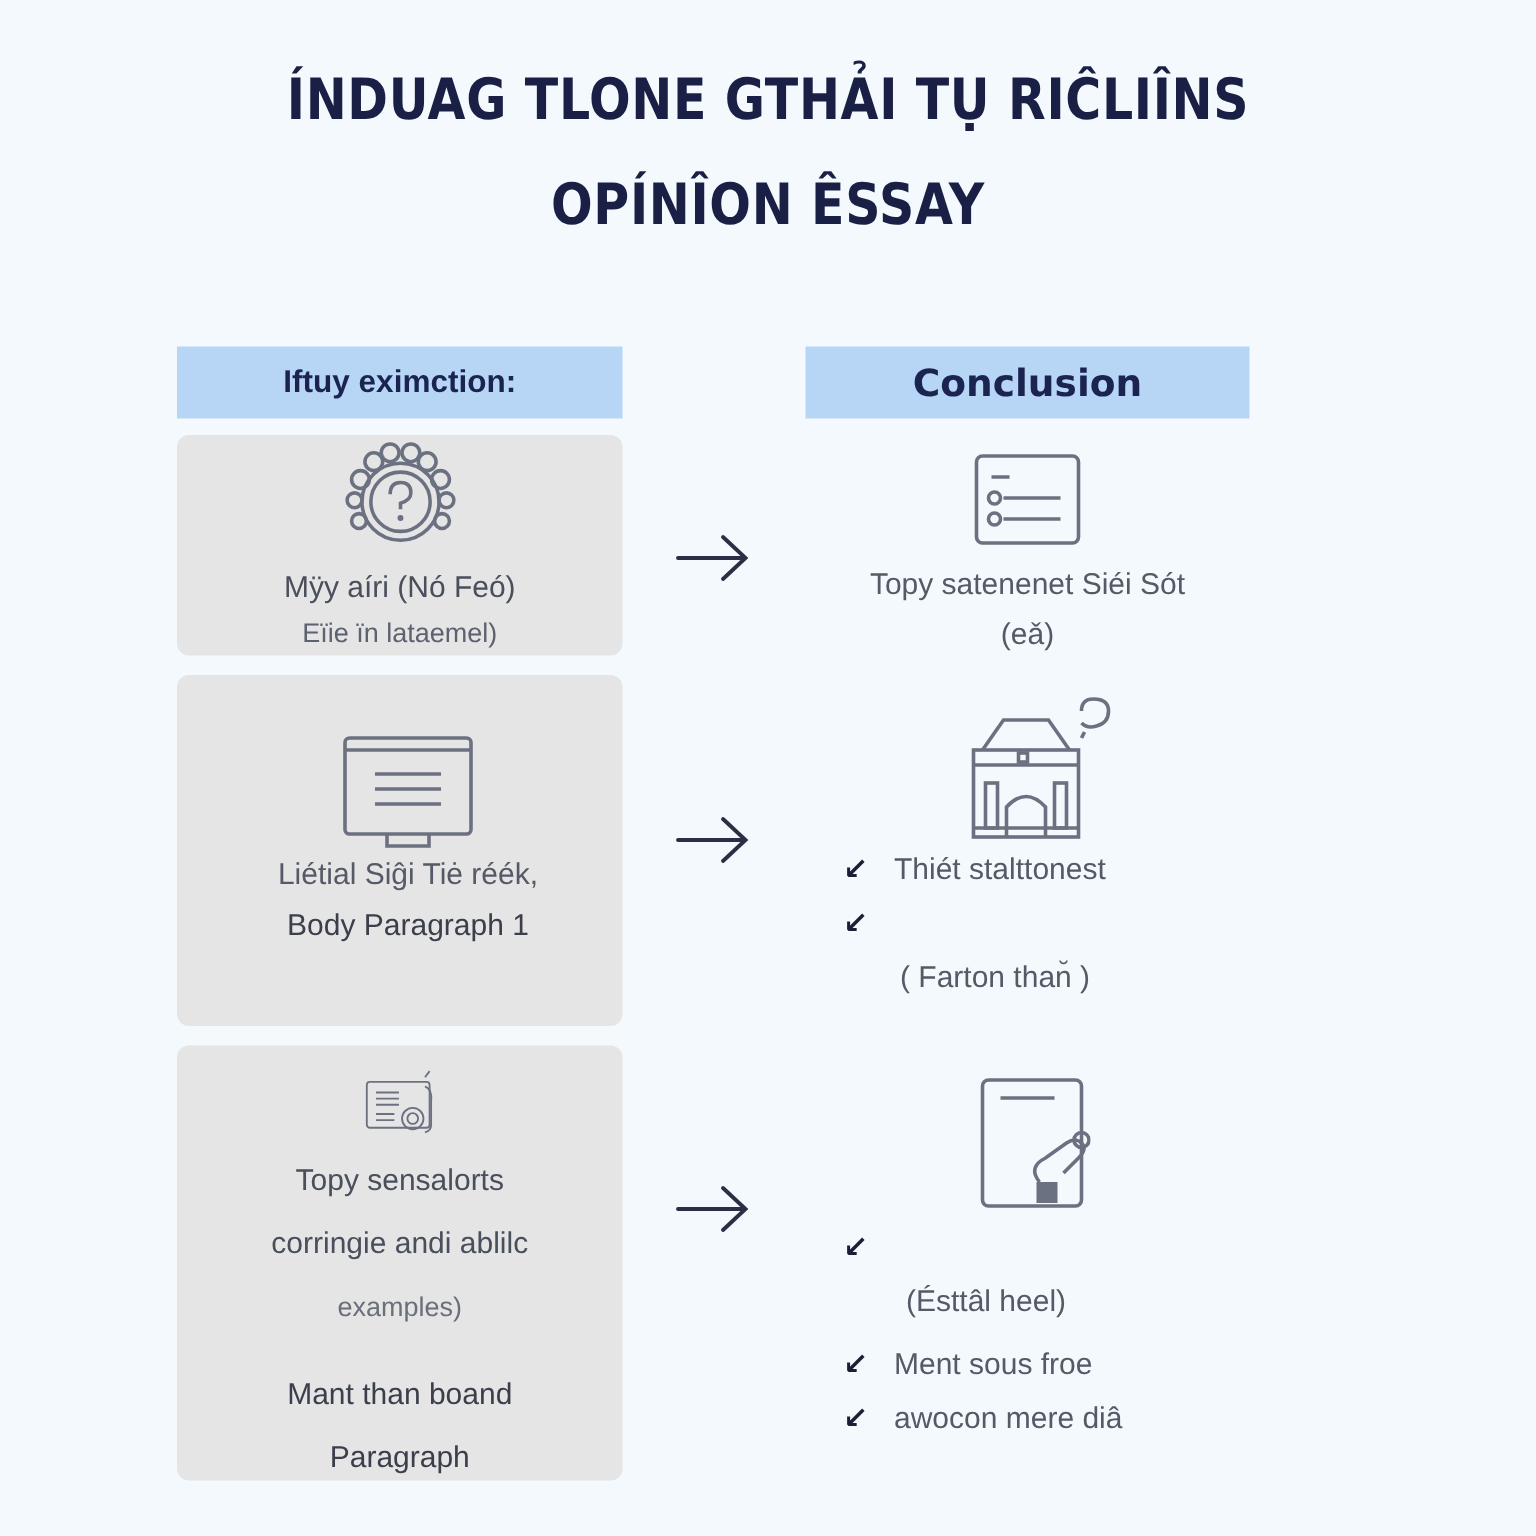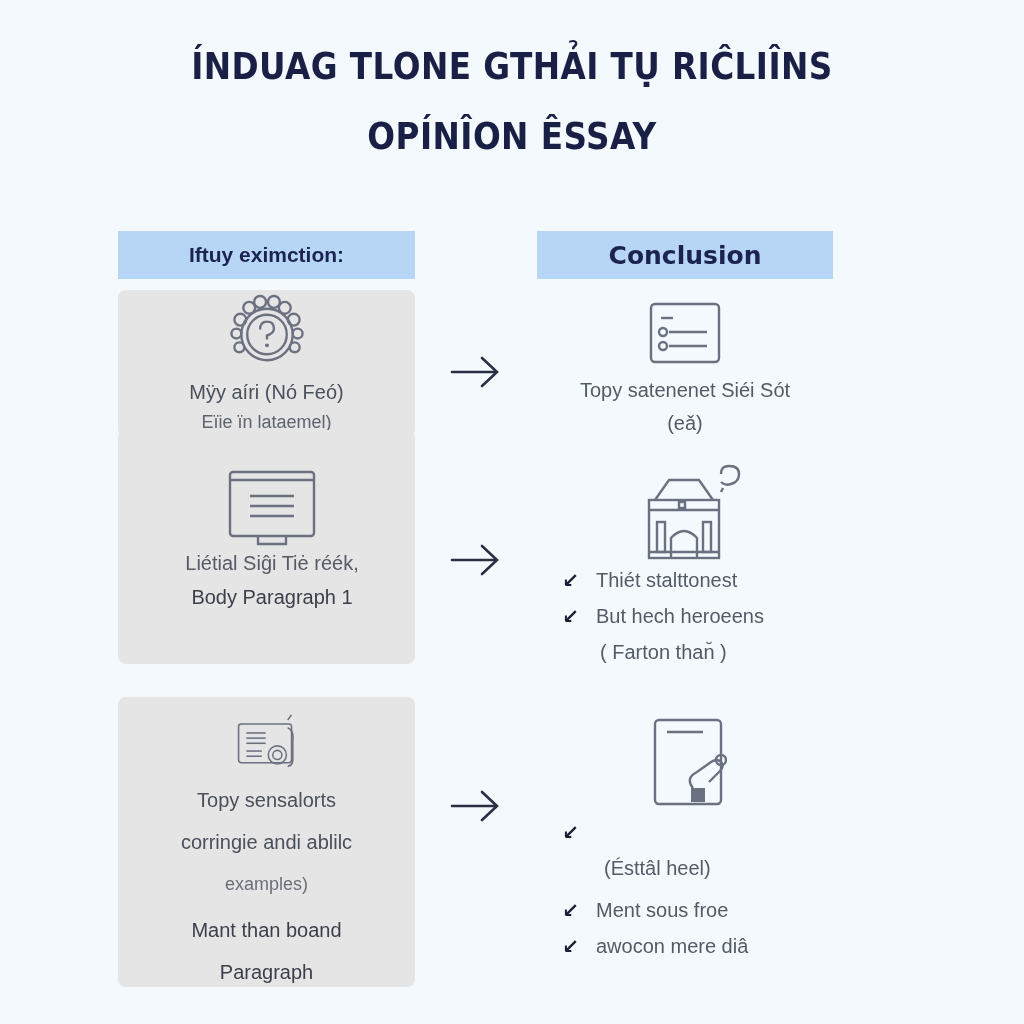--- a/index.html
+++ b/index.html
@@ -31,21 +31,21 @@
     .card {
       position: absolute; left: 118px; width: 297px;
       background: #e5e5e5;
       border-radius: 8px;
       display: flex; flex-direction: column; align-items: center;
       color: #4a4f5c;
       font-size: 20px;
       text-align: center;
     }
     .card-1 { top: 290px; height: 147px; }
-    .card-2 { top: 430px; height: 234px; padding-left: 11px; }
+    .card-2 { top: 450px; height: 234px; padding-left: 11px; }
     .card-3 { top: 697px; height: 290px; gap: 12px; }
 
     .card .line { line-height: 30px; white-space: nowrap; }
     .card .line.dark { color: #3b3f4b; }
 
     .icon { display: block; }
 
     .arrow {
       position: absolute; left: 448px; width: 56px; height: 40px;
     }
@@ -123,21 +123,21 @@
         <line x1="18" y1="70" x2="42" y2="70"></line>
         <circle cx="66" cy="68" r="14"></circle>
         <circle cx="66" cy="68" r="7"></circle>
         <path d="M82 26 q10 4 8 20 v30 q0 8 -8 10"></path>
         <path d="M82 14 l6 -8"></path>
       </g>
     </svg>
     <div class="line" style="margin-top:0">Topy sensalorts</div>
     <div class="line">corringie andi ablilc</div>
     <div class="line" style="font-size:18px;color:#6a6f7a">examples)</div>
-    <div class="line dark" style="margin-top:4px">Mant than boand</div>
+    <div class="line dark" style="margin-top:17px">Mant than boand</div>
     <div class="line dark">Paragraph</div>
   </div>
 
   <svg class="arrow" style="top:352px" viewBox="0 0 56 40">
     <g fill="none" stroke="#2a2f45" stroke-width="2.6" stroke-linecap="round">
       <line x1="4" y1="20" x2="48" y2="20"></line>
         <path d="M34 6 L49 20 L34 34"></path>
     </g>
   </svg>
   <svg class="arrow" style="top:540px" viewBox="0 0 56 40">
@@ -182,21 +182,20 @@
         <path d="M86 10 q0 -8 8 -8 q10 0 10 8 q0 8 -8 10 q-6 2 -10 -2"></path>
         <path d="M88 24 l-2 4"></path>
       </g>
     </svg>
     <div class="bullet-row">
       <span class="chk">↙</span>
       <span>Thiét stalttonest</span>
     </div>
     <div class="bullet-row">
       <span class="chk">↙</span>
-      <span>But hech heroeens</span>
     </div>
     <div class="indent">( Farton than̆ )</div>
   </div>
 
   <div class="right-block" style="top:716px">
     <svg class="icon" width="84" height="92" viewBox="0 0 84 92">
       <g fill="none" stroke="#6b7180" stroke-width="2.4">
         <rect x="12" y="4" width="66" height="84" rx="4"></rect>
         <line x1="24" y1="16" x2="60" y2="16"></line>
         <path d="M50 72 q-8 -10 4 -16 l14 -10 q6 -4 10 0 q4 4 -2 10 l-10 10"></path>

